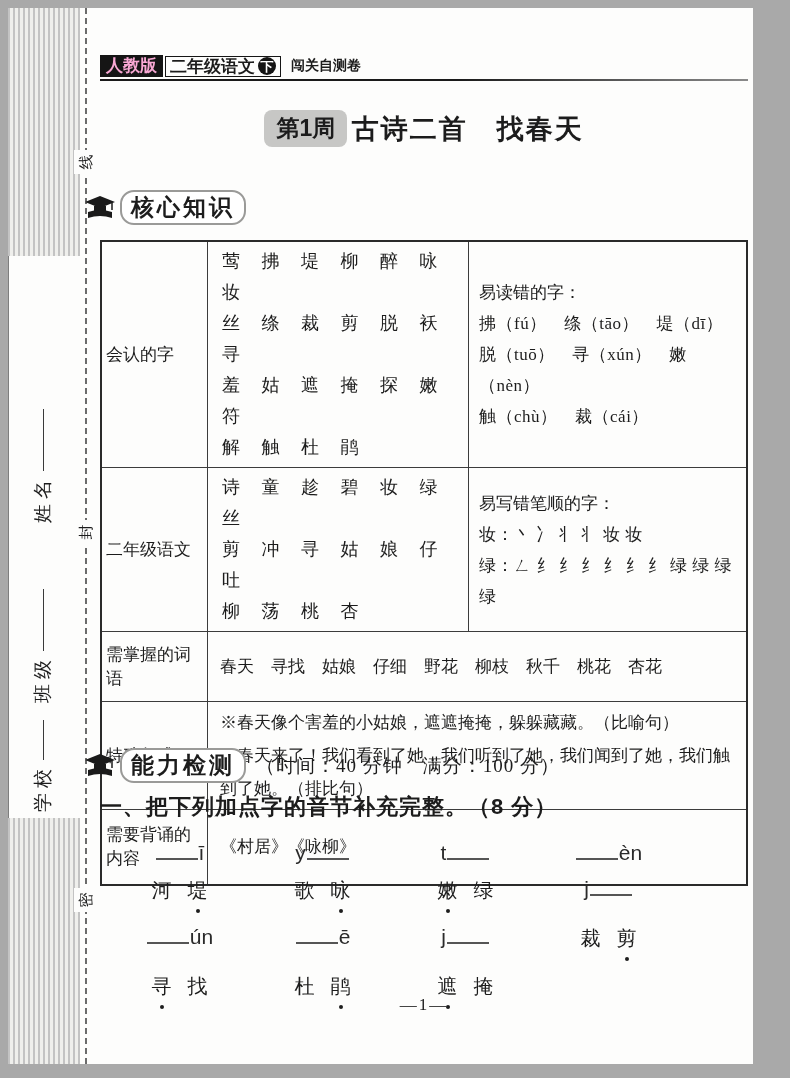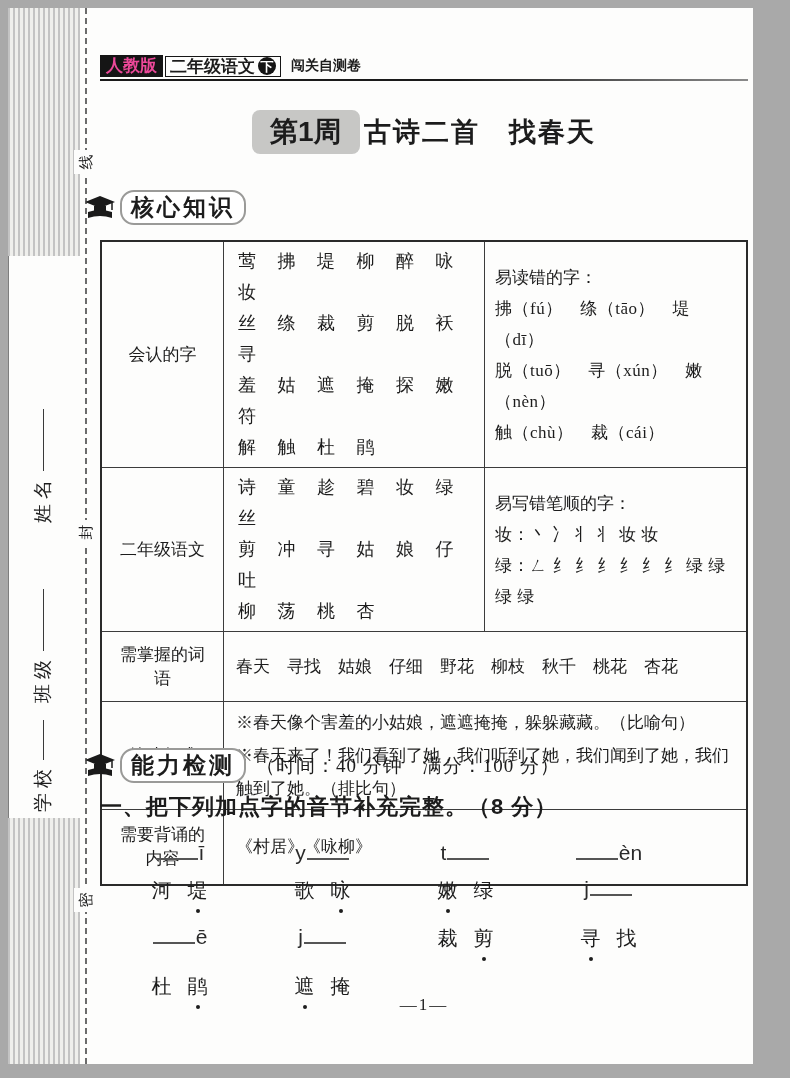--- a/index.html
+++ b/index.html
@@ -16,46 +16,46 @@
   .seal-char{position:absolute;left:74px;width:24px;height:24px;background:#fdfdfc;
              display:flex;align-items:center;justify-content:center;font-size:15px;
              transform:rotate(-90deg);z-index:3;}
   .fld{position:absolute;left:30px;width:26px;}
   .fld-inner{position:absolute;left:0;top:0;height:26px;transform-origin:top left;
              display:flex;align-items:center;font-size:19px;letter-spacing:5px;white-space:nowrap;}
   .fld-line{display:inline-block;width:62px;height:0;border-bottom:1.5px solid #3a3a3a;margin-left:4px;}
   
   .hdr{position:absolute;left:100px;top:54px;height:24px;display:flex;align-items:center;
        font-family:"Liberation Serif","DejaVu Serif",serif;}
-  .hdr-edition{background:#151515;color:#ec4899;font-size:17px;font-weight:bold;padding:1px 6px;line-height:20px;}
+  .hdr-edition{background:#151515;color:#f9a8d4;font-size:17px;font-weight:bold;padding:1px 6px;line-height:20px;}
   .hdr-grade{display:flex;align-items:center;border:1.5px solid #151515;padding:0 4px;margin-left:2px;
              font-size:17px;font-weight:bold;line-height:19px;}
   .hdr-vol{display:inline-flex;width:18px;height:18px;border-radius:50%;background:#151515;color:#fff;
            font-size:13px;align-items:center;justify-content:center;margin-left:3px;}
   .hdr-series{font-size:14px;font-weight:800;margin-left:10px;font-family:"Liberation Sans","DejaVu Sans",sans-serif;}
   .hdr-line{position:absolute;left:100px;top:79px;width:648px;height:2px;
             background:linear-gradient(to right,#1a1a1a 55%,#8a8a8a);}
   
   .title-row{position:absolute;left:100px;top:110px;width:648px;text-align:center;white-space:nowrap;
              font-family:"Liberation Sans","DejaVu Sans",sans-serif;}
-  .week-badge{display:inline-block;background:#c7c7c5;border-radius:8px;padding:3px 18px;
-              font-size:28px;font-weight:800;vertical-align:middle;}
+  .week-badge{display:inline-block;background:#c7c7c5;border-radius:8px;padding:3px 12px;
+              font-size:23px;font-weight:800;vertical-align:middle;}
   .lesson-title{font-size:27px;font-weight:800;margin-left:0;letter-spacing:2px;vertical-align:middle;}
   
   .sec{position:absolute;left:84px;display:flex;align-items:center;}
   .sec-bubble{border:2px solid #9a9a98;border-radius:14px;padding:0 9px;font-size:23px;font-weight:bold;
               letter-spacing:3px;margin-left:4px;background:#fff;}
   .sec-meta{font-size:19px;margin-left:10px;letter-spacing:1px;}
   .cap-icon{width:32px;height:26px;flex:0 0 auto;}
   
   table.ktable{position:absolute;left:100px;top:240px;width:648px;border-collapse:collapse;
                table-layout:fixed;}
   .ktable td{border:1px solid #3c3c3c;vertical-align:middle;padding:4px 8px;}
   table.ktable{border:2px solid #2a2a2a;}
-  .ktable .lbl{width:97px;text-align:center;font-size:17px;line-height:24px;padding:2px 12px;}
+  .ktable .lbl{width:97px;font-size:17px;line-height:24px;padding:2px 4px;}
   .ktable .chars{width:238px;font-size:18px;line-height:31px;word-spacing:17px;padding-left:14px;}
   .ktable .notes{font-size:17px;line-height:31px;padding-left:10px;}
   .ktable .content{font-size:17px;line-height:33px;padding-left:12px;}
   .r1{height:132px;} .r2{height:106px;} .r3{height:70px;} .r4{height:105px;} .r5{height:75px;}
   .note-pin{letter-spacing:0.5px;}
   
   .q-head{position:absolute;left:100px;top:792px;font-size:22px;font-weight:800;letter-spacing:1px;
           font-family:"Liberation Sans","DejaVu Sans",sans-serif;}
   .ex{position:absolute;left:108px;top:838px;width:572px;display:grid;
       grid-template-columns:repeat(4,1fr);grid-auto-rows:auto;row-gap:2px;}
@@ -195,20 +195,21 @@
     <div class="py"><span class="blank"></span><span>ī</span></div>
     <div class="py"><span>y</span><span class="blank"></span></div>
     <div class="py"><span>t</span><span class="blank"></span></div>
     <div class="py"><span class="blank"></span><span>èn</span></div>
 
     <div class="word"><span class="wchar">河</span><span class="wchar dot">堤</span></div>
     <div class="word"><span class="wchar">歌</span><span class="wchar dot">咏</span></div>
     <div class="word"><span class="wchar dot">嫩</span><span class="wchar">绿</span></div>
 
     <div class="py"><span>j</span><span class="blank"></span></div>
+    <div class="py"><span class="blank"></span><span>ún</span></div>
     <div class="py"><span class="blank"></span><span>ē</span></div>
     <div class="py"><span>j</span><span class="blank"></span></div>
 
     <div class="word"><span class="wchar">裁</span><span class="wchar dot">剪</span></div>
     <div class="word"><span class="wchar dot">寻</span><span class="wchar">找</span></div>
     <div class="word"><span class="wchar">杜</span><span class="wchar dot">鹃</span></div>
     <div class="word"><span class="wchar dot">遮</span><span class="wchar">掩</span></div>
   </div>
 
   <div class="pageno">—1—</div>

